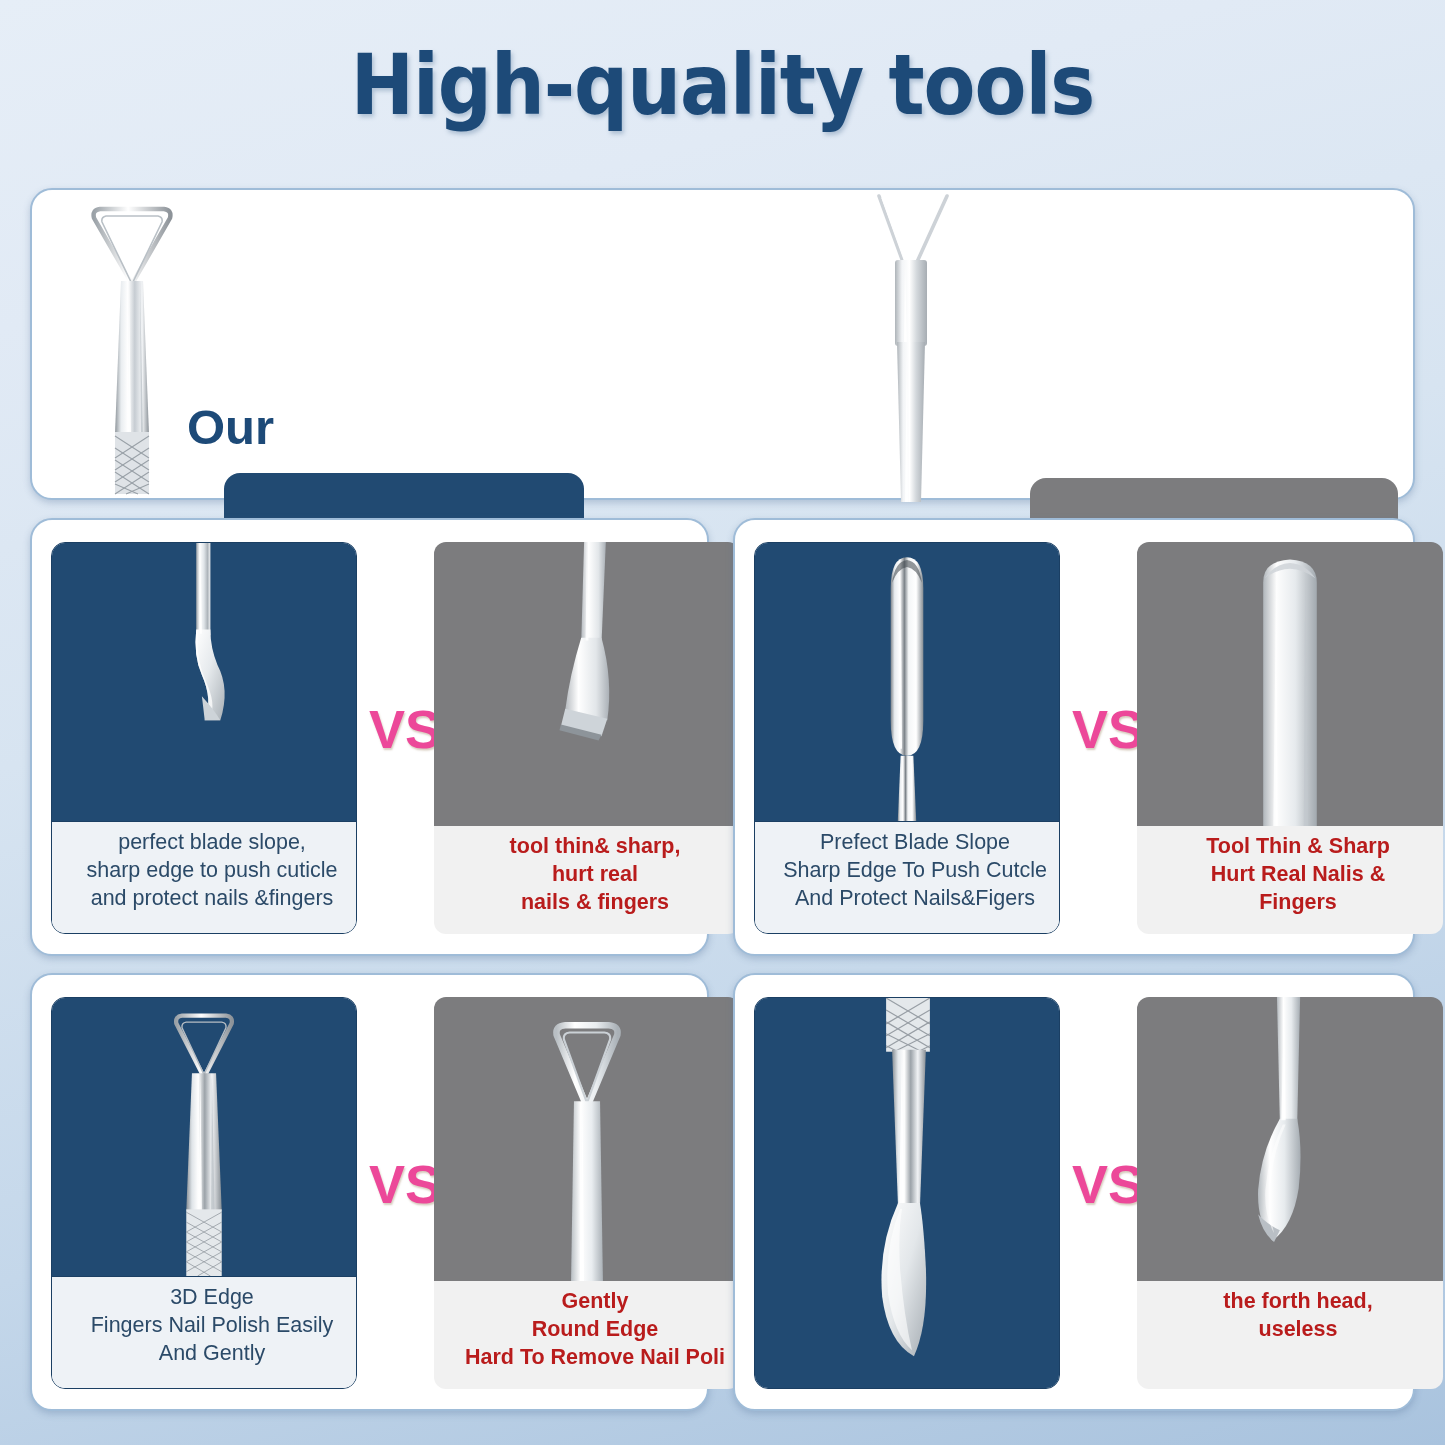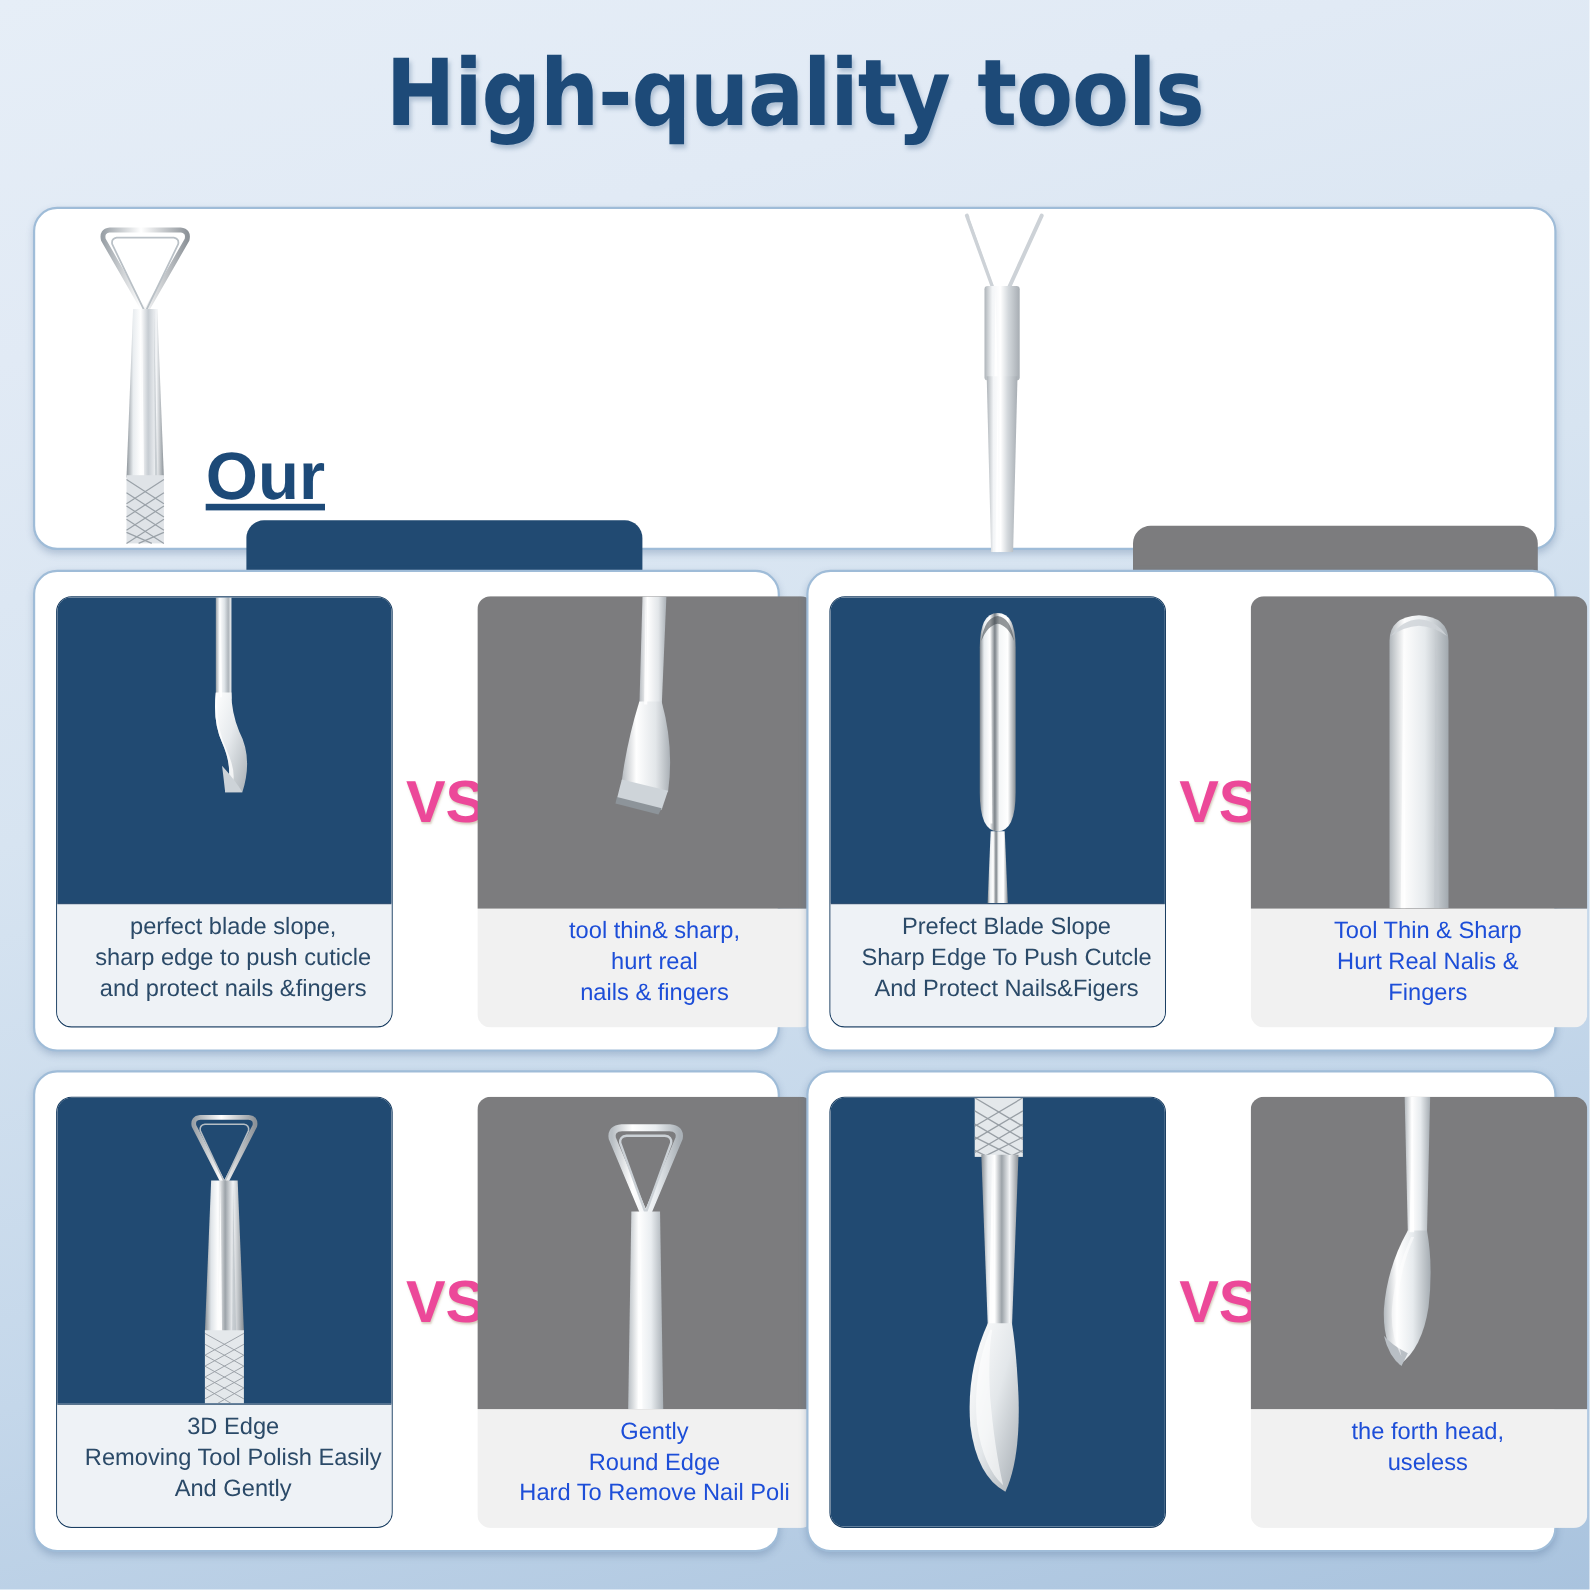--- a/index.html
+++ b/index.html
@@ -47,24 +47,23 @@
   #top-card    { left: 30px;  top: 188px;  width: 1385px; height: 312px; }
   #card-tl     { left: 30px;  top: 518px;  width: 679px;  height: 438px; }
   #card-tr     { left: 733px; top: 518px;  width: 682px;  height: 438px; }
   #card-bl     { left: 30px;  top: 973px;  width: 679px;  height: 438px; }
   #card-br     { left: 733px; top: 973px;  width: 682px;  height: 438px; }
 
   
   .brand-label {
     position: absolute;
     font-weight: bold;
-    font-size: 61px;
+    font-size: 49px;
     line-height: 1;
     font-family: "Liberation Sans", sans-serif;
-    text-decoration: underline;
   }
   #label-our   { left: 155px; top: 213px; color: #1d4a78; }
   #label-others{ left: 938px; top: 213px; color: #121212; }
 
   .swatch {
     position: absolute;
     border-radius: 16px;
     overflow: hidden;
   }
   #swatch-our    { left: 192px; top: 283px; width: 360px; height: 142px; background: #214a72; }
@@ -111,21 +110,22 @@
     box-sizing: border-box;
     white-space: pre-line;
   }
   .ours .tile-caption {
     background: #eef2f6;
     color: #2b4a68;
     border-top: 1px solid #1b3f63;
   }
   .theirs .tile-caption {
     background: #f1f1f1;
-    color: #1d4ed8;
+    color: #b91c1c;
+    font-weight: bold;
   }
 
   .ours .tile-caption   { height: 112px; }
   .theirs .tile-caption { height: 108px; }
 
   
   .tile.theirs { border-radius: 12px; }
 
   
   .vs {
@@ -390,21 +390,21 @@
           <path d="M90 108 L92 300 L87 300 Z" fill="#ffffff" opacity="0.9"></path>
           <path d="M106 108 L110 300 L105 300 Z" fill="#b5bcc2" opacity="0.7"></path>
           <rect x="70" y="298" width="50" height="94" fill="#e4e8eb"></rect>
           <g stroke="#8b9299" stroke-width="1.2" opacity="0.85">
             <path d="M70 302 L120 330 M70 316 L120 344 M70 330 L120 358 M70 344 L120 372 M70 358 L120 386 M70 372 L104 392"></path>
             <path d="M120 302 L70 330 M120 316 L70 344 M120 330 L70 358 M120 344 L70 372 M120 358 L70 386 M120 372 L86 392"></path>
           </g>
         </svg>
       </div>
       <div class="tile-caption">3D Edge
-Removing Tool Polish Easily
+Fingers Nail Polish Easily
 And Gently</div>
     </div>
     <div class="vs">VS</div>
     <div class="tile theirs">
       <div class="tile-image">
         <svg class="tool-svg" width="200" height="392" viewBox="0 0 200 392">
           <defs>
             <linearGradient id="rl1" x1="0" y1="0" x2="1" y2="0">
               <stop offset="0%" stop-color="#b9bfc4"></stop>
               <stop offset="30%" stop-color="#ffffff"></stop>

